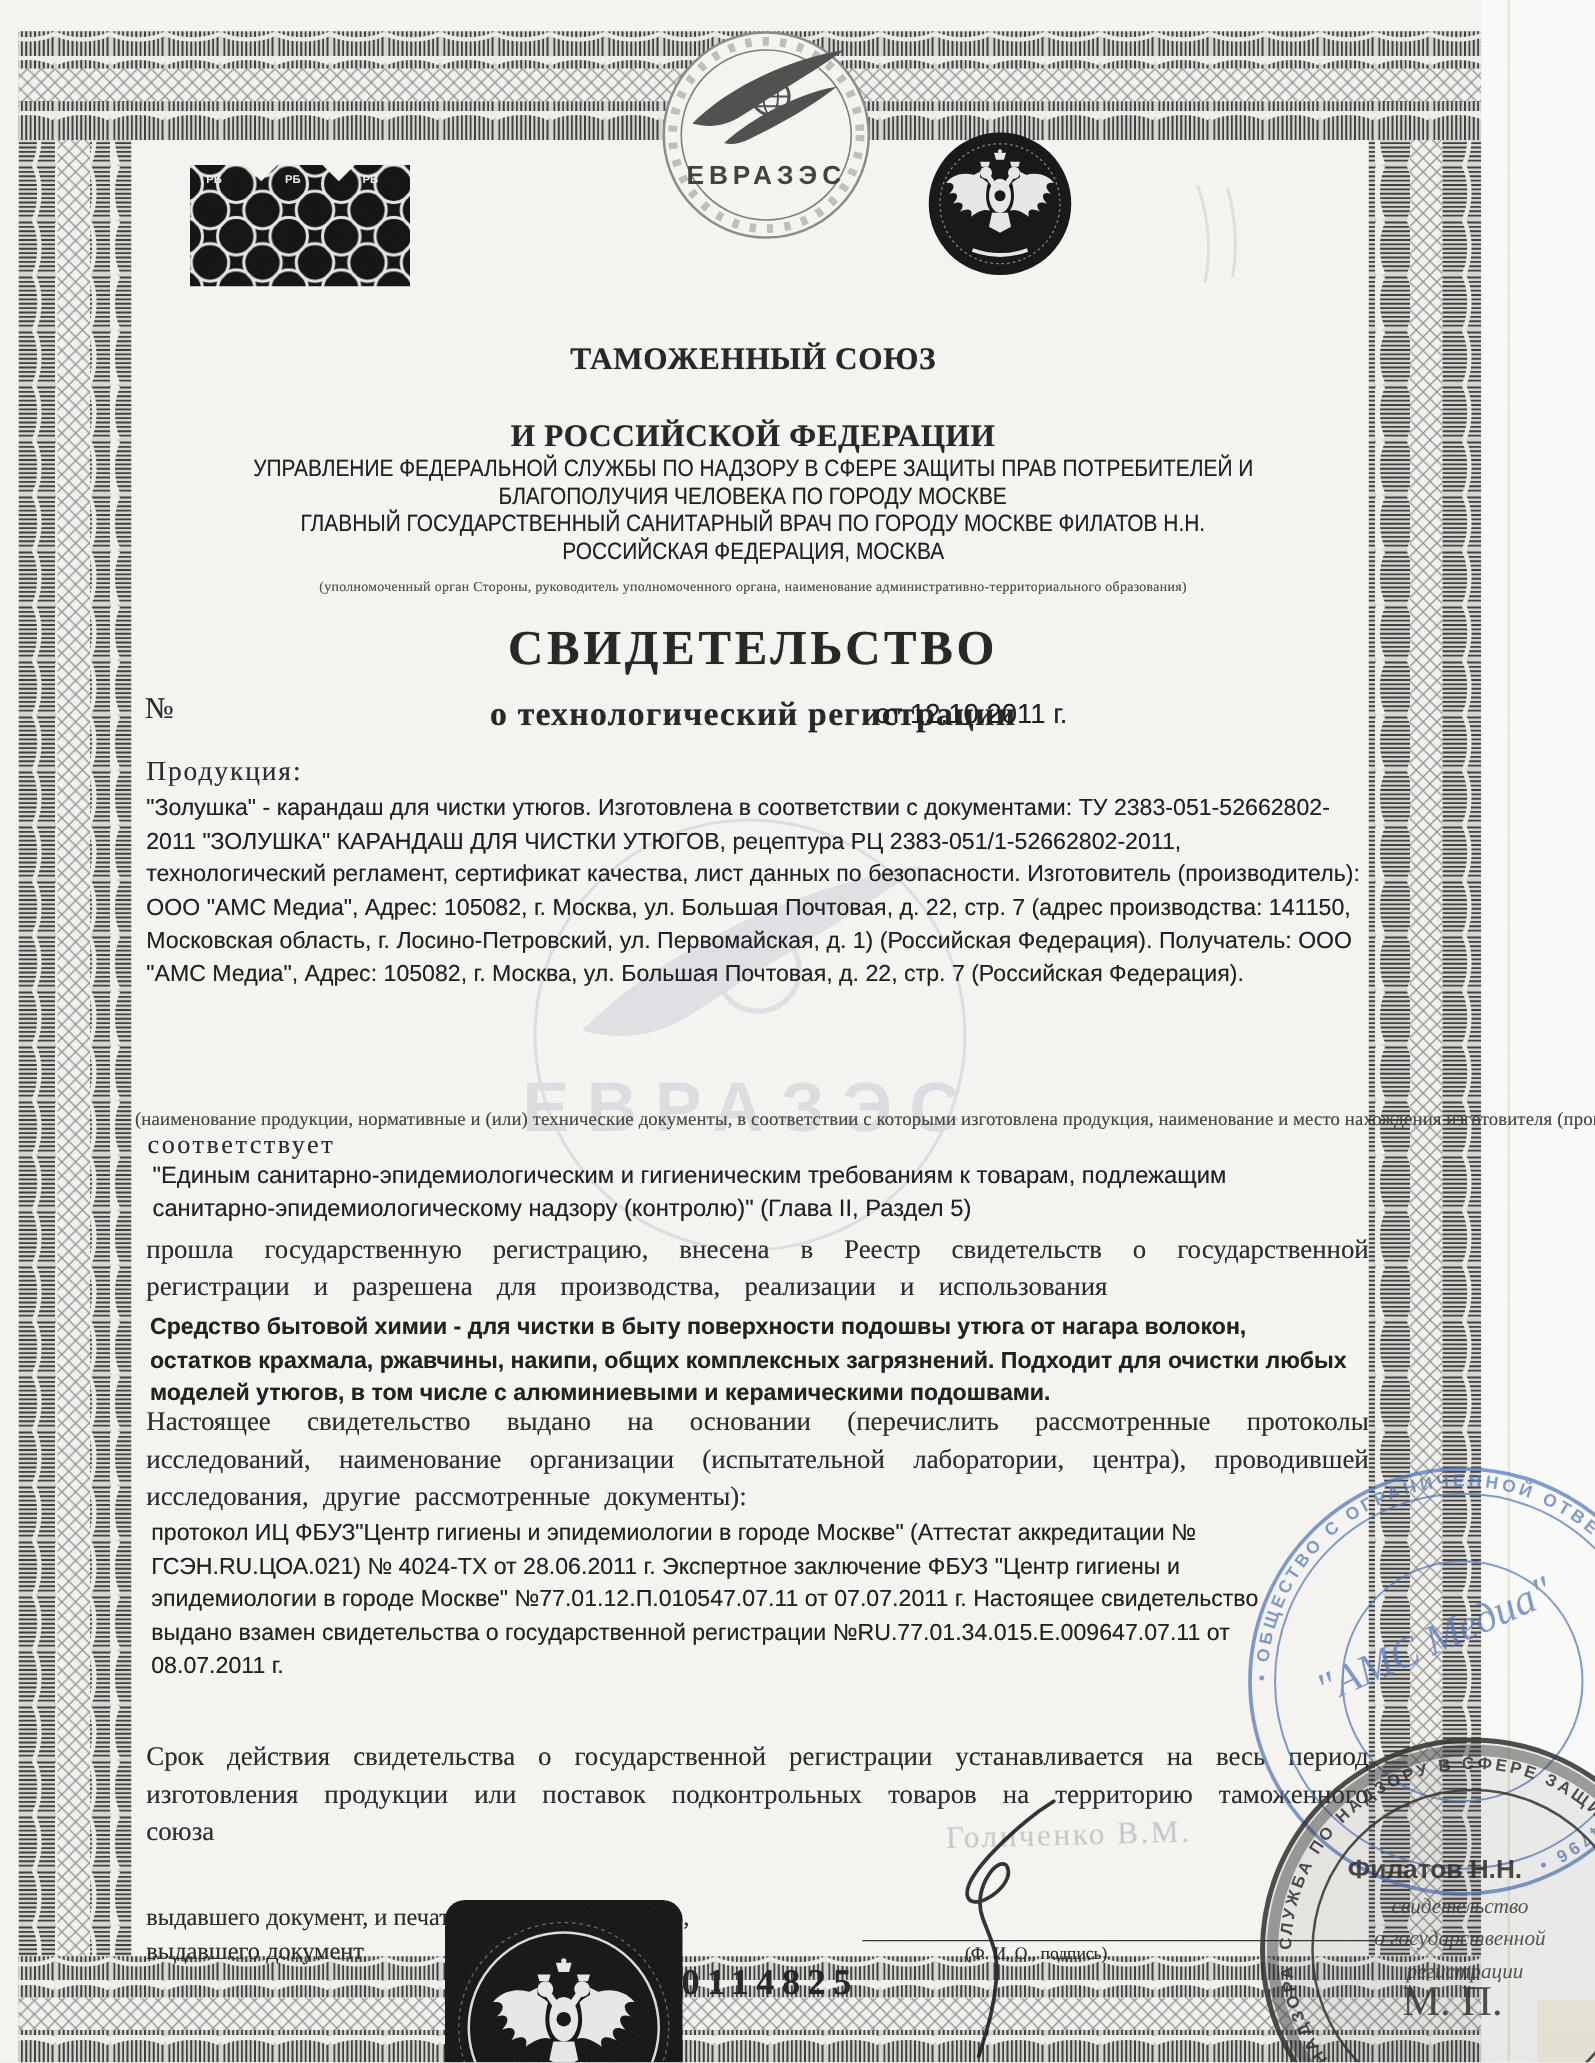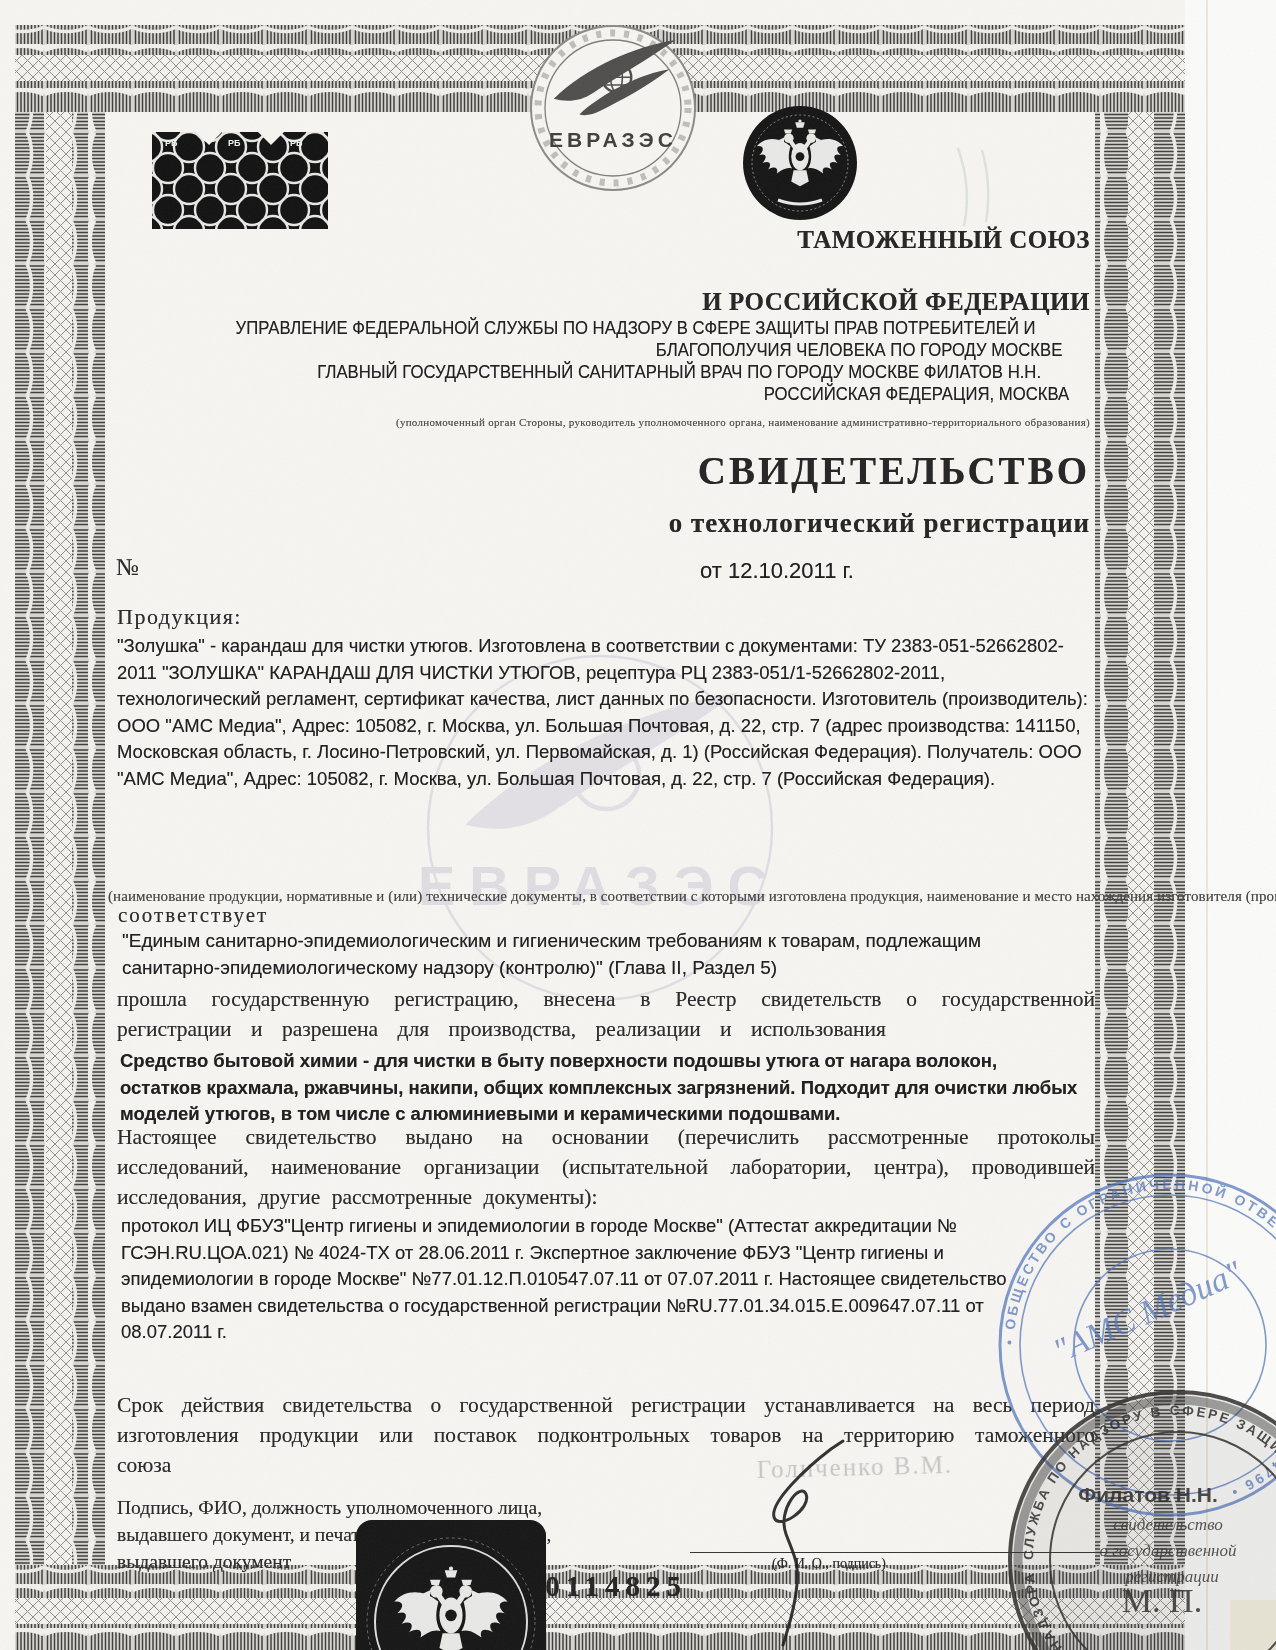--- a/index.html
+++ b/index.html
@@ -2,21 +2,21 @@
 <html><head>
 <meta charset="utf-8">
 <style>
   html,body{margin:0;padding:0;background:#e9e8e4;}
   .page{position:relative;width:1276px;height:1650px;overflow:hidden;
         background:#f6f5f2;font-family:"Liberation Serif",serif;color:#2b2b2b;}
   .abs{position:absolute;}
   svg{display:block;}
   .svg-layer{position:absolute;left:0;top:0;pointer-events:none;}
   
-  .ctr{text-align:right;left:115px;width:975px;}
+  .ctr{text-align:center;left:115px;width:975px;margin-top:48px;}
   .serif-b{font-family:"Liberation Serif",serif;font-weight:bold;color:#242424;
            text-shadow:0 0 .6px rgba(30,30,30,.6);}
   .sans{font-family:"Liberation Sans",sans-serif;color:#1d1d1d;
         text-shadow:0 0 .5px rgba(30,30,30,.5);}
   .serif{font-family:"Liberation Serif",serif;color:#292929;
          text-shadow:0 0 .5px rgba(40,40,40,.5);}
   .org{font-size:25px;letter-spacing:.5px;}
   .auth{font-size:19px;}
   .auth>span{display:inline-block;transform:scaleX(.88);transform-origin:center;white-space:nowrap;}
   .hcap{font-size:11px;color:#4e4e4c;letter-spacing:.3px;}
@@ -195,21 +195,20 @@
   <div class="abs serif p-serif" style="left:117px;top:984px;width:978px;word-spacing:14px">прошла государственную регистрацию, внесена в Реестр свидетельств о государственной регистрации и разрешена для производства, реализации и использования</div>
 
   <div class="abs sans p-sans" style="left:120px;top:1048px;width:962px;font-weight:bold">Средство бытовой химии - для чистки в быту поверхности подошвы утюга от нагара волокон, остатков крахмала, ржавчины, накипи, общих комплексных загрязнений. Подходит для очистки любых моделей утюгов, в том числе с алюминиевыми и керамическими подошвами.</div>
 
   <div class="abs serif p-serif" style="left:117px;top:1122px;width:978px;word-spacing:6px">Настоящее свидетельство выдано на основании (перечислить рассмотренные протоколы исследований, наименование организации (испытательной лаборатории, центра), проводившей исследования, другие рассмотренные документы):</div>
 
   <div class="abs sans p-sans" style="left:121px;top:1213px;width:952px">протокол ИЦ ФБУЗ"Центр гигиены и эпидемиологии в городе Москве" (Аттестат аккредитации № ГСЭН.RU.ЦОА.021) № 4024-ТХ от 28.06.2011 г. Экспертное заключение ФБУЗ "Центр гигиены и эпидемиологии в городе Москве" №77.01.12.П.010547.07.11 от 07.07.2011 г. Настоящее свидетельство выдано взамен свидетельства о государственной регистрации №RU.77.01.34.015.Е.009647.07.11 от 08.07.2011 г.</div>
 
   <div class="abs serif p-serif" style="left:117px;top:1390px;width:978px;word-spacing:10px">Срок действия свидетельства о государственной регистрации устанавливается на весь период изготовления продукции или поставок подконтрольных товаров на территорию таможенного союза</div>
 
-  <div class="abs serif siglabel" style="left:117px;top:1494px">Подпись, ФИО, должность уполномоченного лица,</div>
   <div class="abs serif siglabel" style="left:117px;top:1521px">выдавшего документ, и печать органа (учреждения),</div>
   <div class="abs serif siglabel" style="left:117px;top:1548px">выдавшего документ</div>
 
   <div class="abs sigline" style="left:690px;top:1552px;width:415px"></div>
   <div class="abs serif" style="left:772px;top:1556px;font-size:14px">(Ф. И. О., подпись)</div>
 
   <div class="abs serif-b blanknum" style="left:510px;top:1570px">№0114825</div>
 
   <svg class="svg-layer" width="1276" height="1650" viewBox="0 0 1276 1650">
 

